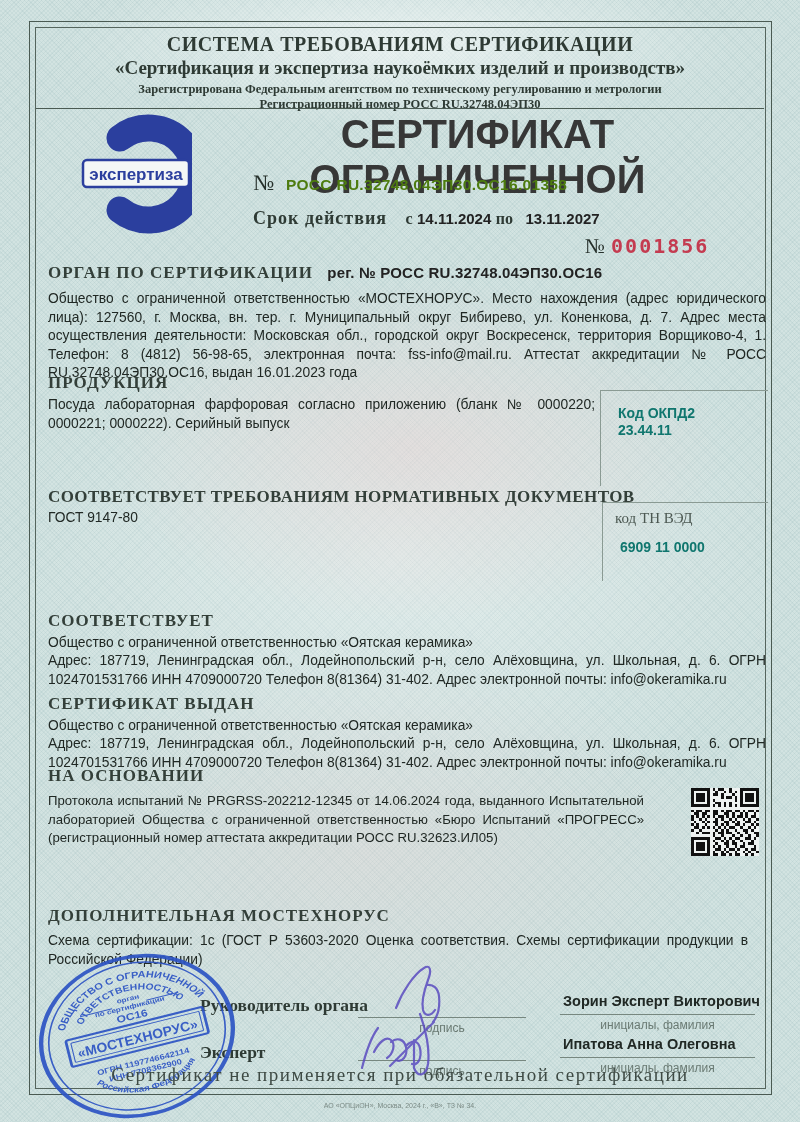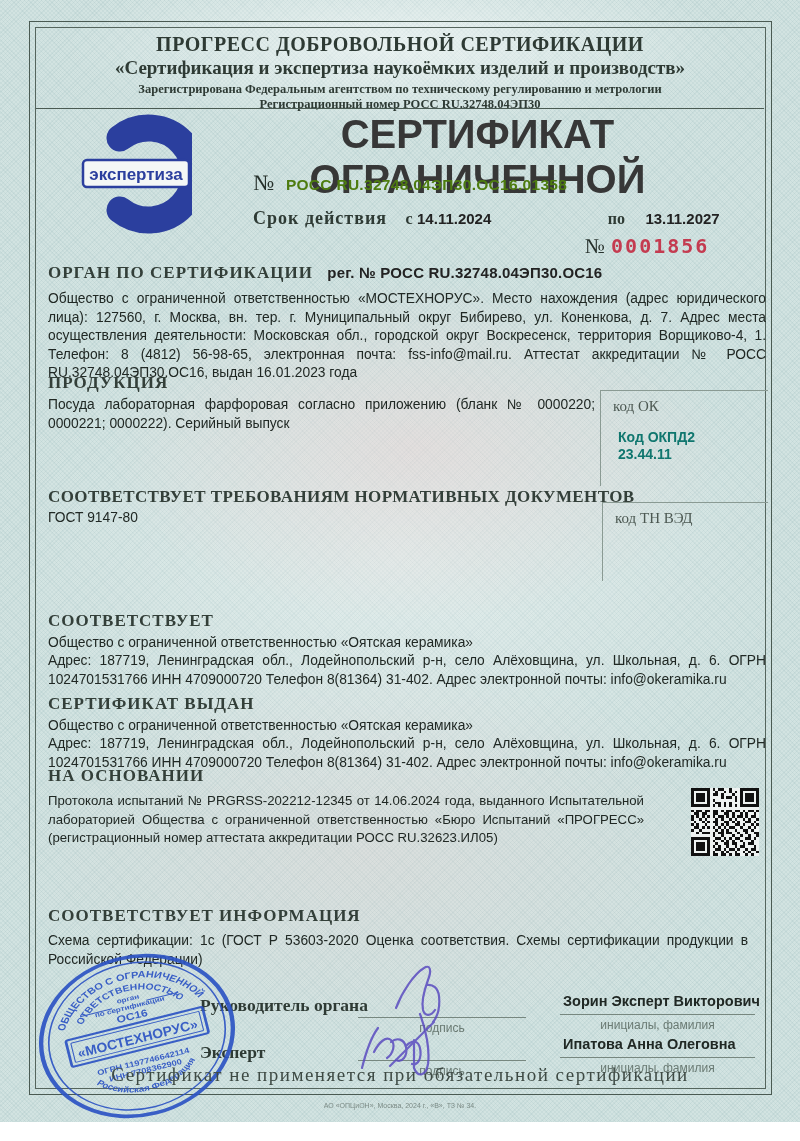--- a/index.html
+++ b/index.html
@@ -59,21 +59,21 @@
   .sigink{left:340px;top:952px;pointer-events:none;}
 </style>
 </head>
 <body>
 
 <div class="page">
   <div class="paper abs"></div>
   <div class="abs frame-outer"></div>
   <div class="abs frame-inner"></div>
 
-  <div class="abs hdr hdr1">ПРОГРЕСС ДОБРОВОЛЬНОЙ СЕРТИФИКАЦИИ</div>
+  <div class="abs hdr hdr1">СИСТЕМА ТРЕБОВАНИЯМ СЕРТИФИКАЦИИ</div>
   <div class="abs hdr hdr2">«Сертификация и экспертиза наукоёмких изделий и производств»</div>
   <div class="abs hdr hdr3">Зарегистрирована Федеральным агентством по техническому регулированию и метрологии</div>
   <div class="abs hdr hdr4">Регистрационный номер РОСС RU.32748.04ЭП30</div>
   <div class="abs hdr-divider"></div>
 
   <div class="abs" style="left:80px;top:112px;">
     <svg width="112" height="122" viewBox="0 0 112 122">
       <path d="M 40,26 A 46,46 0 1 1 40,98" fill="none" stroke="#2b3f9e" stroke-width="27" stroke-linecap="round"></path>
       <rect x="3" y="48" width="106" height="27" rx="4" fill="#f4f7f6" stroke="#2b3f9e" stroke-width="2.5"></rect>
       <text x="56" y="67.5" text-anchor="middle" font-family="Liberation Sans, sans-serif" font-size="17" font-weight="bold" fill="#2b3f9e">экспертиза</text>
@@ -82,45 +82,45 @@
 
   <div class="abs title">СЕРТИФИКАТ ОГРАНИЧЕННОЙ</div>
 
   <div class="abs numline">
     <span class="num-label">№</span><span class="num-value">РОСС RU.32748.04ЭП30.ОС16.01358</span>
   </div>
   <div class="abs validity">
     <span class="val-label">Срок действия</span>
     <span class="val-prep" style="margin-left:14px;">с</span>
     <span class="val-date">14.11.2024</span>
-    <span class="val-prep" style="margin-left:112px;">по</span>
-    <span class="val-date" style="margin-left:16px;">13.11.2027</span>
+    <span class="val-prep" style="">по</span>
+    <span class="val-date" style="margin-left:8px;">13.11.2027</span>
   </div>
   <div class="abs serial">
     <span class="serial-label">№</span><span class="serial-value" style="color:#c43b50;">0001856</span>
   </div>
 
   <div class="abs" style="left:48px;top:263px;">
     <span class="sec-h">ОРГАН ПО СЕРТИФИКАЦИИ</span>
     <span class="sec-sub" style="margin-left:10px;">рег. № РОСС RU.32748.04ЭП30.ОС16</span>
   </div>
   <div class="abs body-t" style="left:48px;top:290px;width:718px;">Общество с ограниченной ответственностью «МОСТЕХНОРУС». Место нахождения (адрес юридического лица): 127560, г. Москва, вн. тер. г. Муниципальный округ Бибирево, ул. Коненкова, д. 7. Адрес места осуществления деятельности: Московская обл., городской округ Воскресенск, территория Ворщиково-4, 1. Телефон: 8 (4812) 56-98-65, электронная почта: fss-info@mail.ru. Аттестат аккредитации № РОСС RU.32748.04ЭП30.ОС16, выдан 16.01.2023 года</div>
 
   <div class="abs sec-h" style="left:48px;top:373px;">ПРОДУКЦИЯ</div>
   <div class="abs body-t" style="left:48px;top:396px;width:547px;">Посуда лабораторная фарфоровая согласно приложению (бланк № 0000220; 0000221; 0000222). Серийный выпуск</div>
   <div class="abs codebox" style="left:600px;top:390px;width:167px;height:95px;">
-    <div class="cb-label">код ОК</div>
     <div class="cb-val" style="padding-top:14px;">Код ОКПД2</div>
     <div class="cb-val" style="padding-top:0;">23.44.11</div>
   </div>
 
   <div class="abs sec-h" style="left:48px;top:487px;letter-spacing:.4px;">СООТВЕТСТВУЕТ ТРЕБОВАНИЯМ НОРМАТИВНЫХ ДОКУМЕНТОВ</div>
   <div class="abs body-t" style="left:48px;top:509px;width:540px;">ГОСТ 9147-80</div>
   <div class="abs codebox" style="left:602px;top:502px;width:165px;height:78px;">
     <div class="cb-label">код ТН ВЭД</div>
+    <div class="cb-val">6909 11 0000</div>
   </div>
 
   <div class="abs sec-h" style="left:48px;top:611px;">СООТВЕТСТВУЕТ</div>
   <div class="abs body-t" style="left:48px;top:634px;width:718px;">Общество с ограниченной ответственностью «Оятская керамика»</div>
   <div class="abs body-t" style="left:48px;top:652px;width:718px;">Адрес: 187719, Ленинградская обл., Лодейнопольский р-н, село Алёховщина, ул. Школьная, д. 6. ОГРН 1024701531766 ИНН 4709000720 Телефон 8(81364) 31-402. Адрес электронной почты: info@okeramika.ru</div>
 
   <div class="abs sec-h" style="left:48px;top:694px;">СЕРТИФИКАТ ВЫДАН</div>
   <div class="abs body-t" style="left:48px;top:717px;width:718px;">Общество с ограниченной ответственностью «Оятская керамика»</div>
   <div class="abs body-t" style="left:48px;top:735px;width:718px;">Адрес: 187719, Ленинградская обл., Лодейнопольский р-н, село Алёховщина, ул. Школьная, д. 6. ОГРН 1024701531766 ИНН 4709000720 Телефон 8(81364) 31-402. Адрес электронной почты: info@okeramika.ru</div>
 
@@ -287,21 +287,21 @@
         <rect x="8" y="24" width="2" height="1"></rect>
           <rect x="11" y="24" width="2" height="1"></rect>
           <rect x="14" y="24" width="1" height="1"></rect>
           <rect x="16" y="24" width="2" height="1"></rect>
           <rect x="20" y="24" width="1" height="1"></rect>
           <rect x="22" y="24" width="1" height="1"></rect>
       </g>
     </svg>
   </div>
 
-  <div class="abs sec-h" style="left:48px;top:906px;">СООТВЕТСТВУЕТ ИНФОРМАЦИЯ</div>
+  <div class="abs sec-h" style="left:48px;top:906px;">ДОПОЛНИТЕЛЬНАЯ МОСТЕХНОРУС</div>
   <div class="abs body-t" style="left:48px;top:932px;width:700px;">Схема сертификации: 1с (ГОСТ Р 53603-2020 Оценка соответствия. Схемы сертификации продукции в Российской Федерации)</div>
 
   <div class="abs sig-role" style="left:200px;top:995px;">Руководитель органа</div>
   <div class="abs sig-line" style="left:358px;top:1000px;width:168px;height:17px;"></div>
   <div class="abs sig-cap" style="left:358px;top:1021px;width:168px;">подпись</div>
   <div class="abs sig-name" style="left:563px;top:993px;width:200px;">Зорин Эксперт Викторович</div>
   <div class="abs sig-line" style="left:560px;top:1000px;width:195px;height:14px;"></div>
   <div class="abs sig-cap" style="left:560px;top:1018px;width:195px;">инициалы, фамилия</div>
 
   <div class="abs sig-role" style="left:200px;top:1042px;">Эксперт</div>

